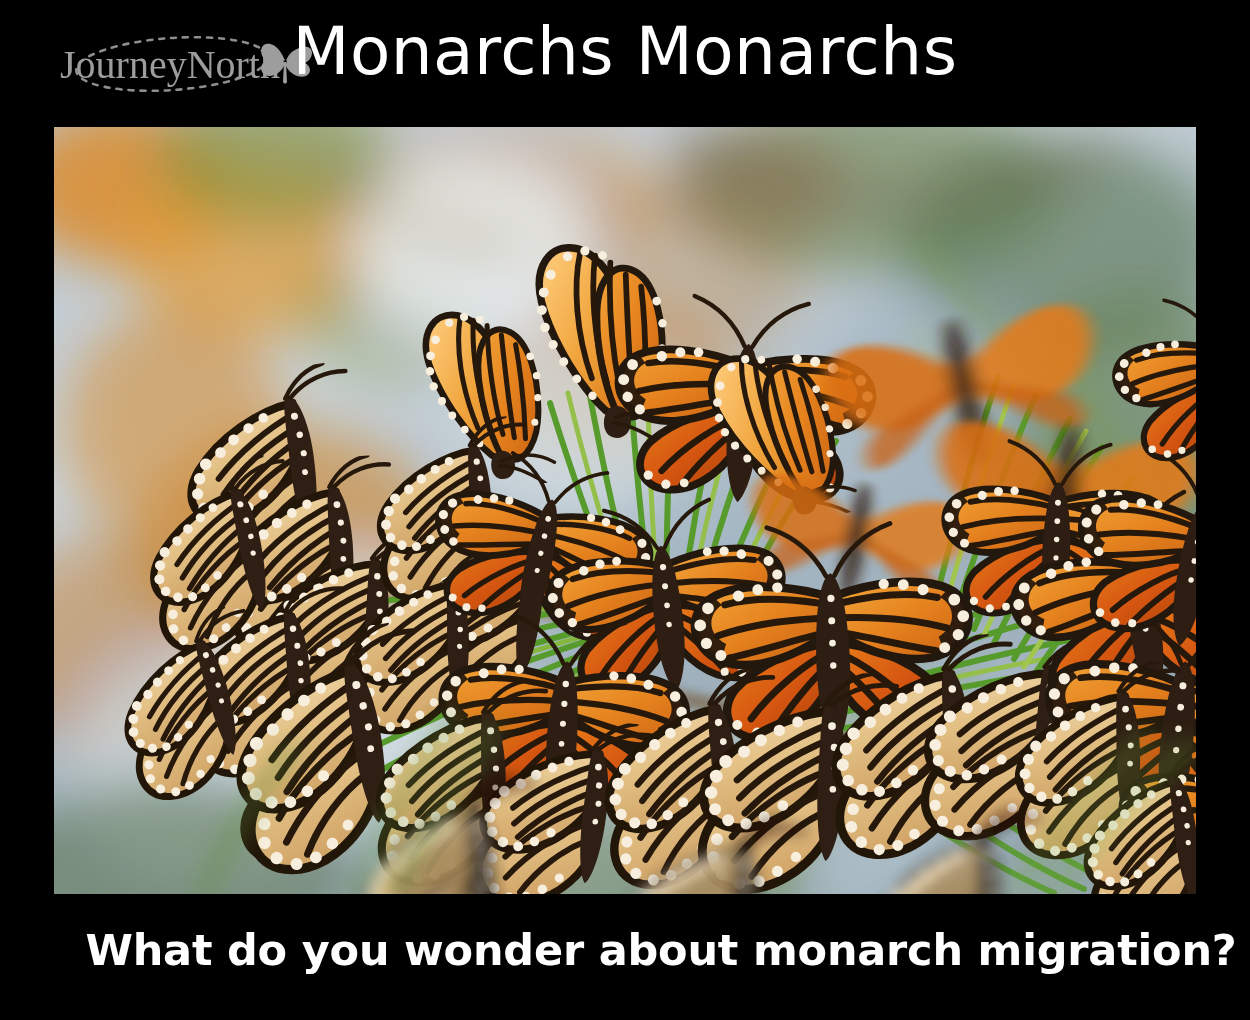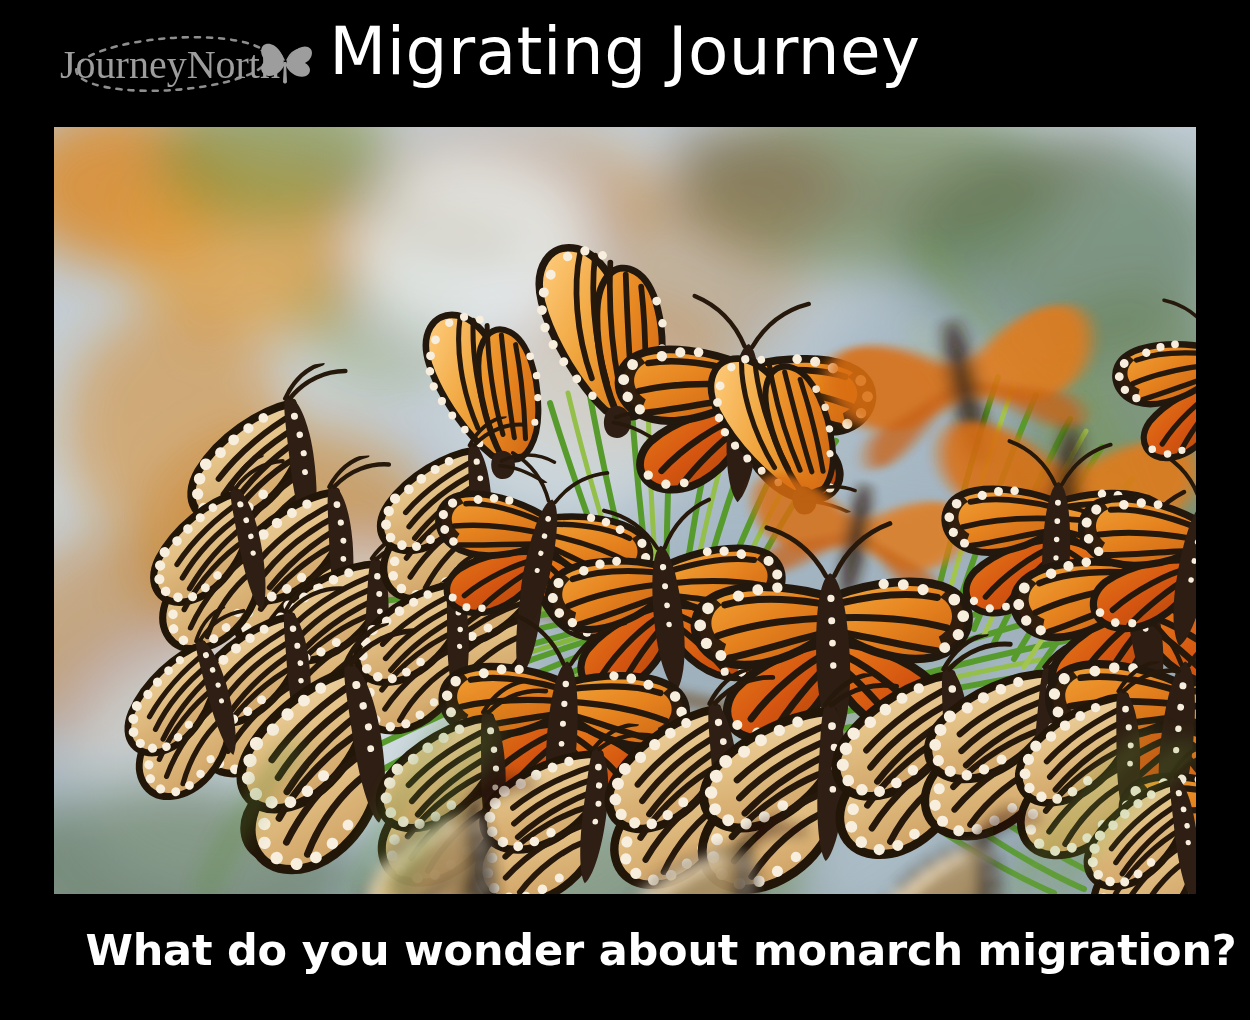--- a/index.html
+++ b/index.html
@@ -42,21 +42,21 @@
         <g fill="#9d9d9d" transform="translate(206,14)">
           <path d="M24,22 C24,10 14,0 6,2 C-1,4 0,14 6,19 C1,21 -1,28 4,32 C10,37 20,32 24,24 Z"></path>
           <path d="M26,22 C28,12 40,2 48,5 C55,8 52,18 45,21 C51,24 52,31 46,34 C39,37 29,31 26,24 Z"></path>
           <path d="M24,20 C26,20 26,20 26,20 L27,40 C26,42 24,42 23,40 Z"></path>
           <path d="M24,18 C21,11 17,7 12,5" fill="none" stroke="#9d9d9d" stroke-width="1.6" stroke-linecap="round"></path>
           <path d="M27,18 C30,11 35,8 40,7" fill="none" stroke="#9d9d9d" stroke-width="1.6" stroke-linecap="round"></path>
         </g>
       </svg>
     </div>
 
-    <div class="title">Migrating Journey</div>
+    <div class="title">Monarchs Monarchs</div>
   </div>
 
   <div class="photo-frame">
     <svg viewBox="0 0 1142 767" preserveAspectRatio="none" aria-hidden="true">
       <defs>
 
         <linearGradient id="skyG" x1="0" y1="0" x2="0.6" y2="1">
           <stop offset="0" stop-color="#b9c9d8"></stop>
           <stop offset="0.35" stop-color="#c8d6e2"></stop>
           <stop offset="0.7" stop-color="#9fb6c8"></stop>

